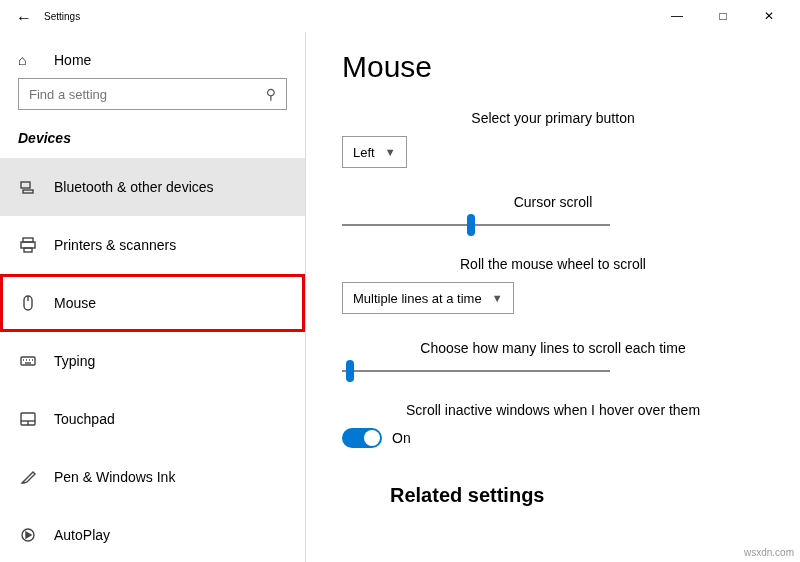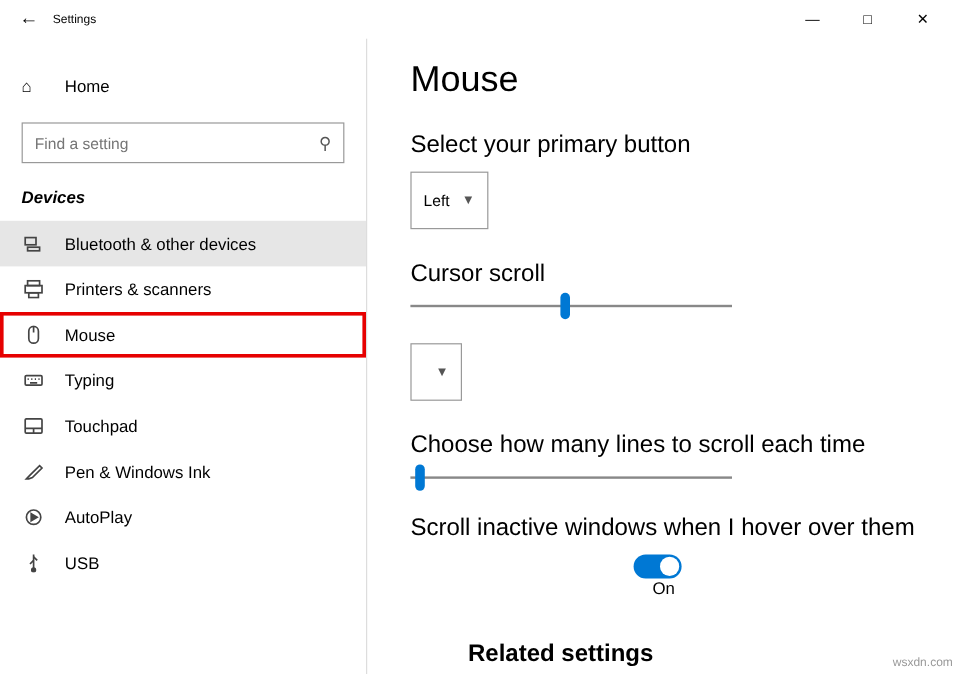--- a/index.html
+++ b/index.html
@@ -12,33 +12,33 @@
 .titlebar .btn { width: 46px; height: 32px; display: flex; align-items: center; justify-content: center; font-size: 12px; cursor: pointer; }
 .body { display: flex; flex: 1; overflow: hidden; }
 .sidebar { width: 305px; display: flex; flex-direction: column; padding-top: 20px; }
 .home { display: flex; align-items: center; height: 40px; padding: 0 18px; font-size: 14px; cursor: pointer; }
 .home .icon { width: 20px; margin-right: 16px; }
 .search { margin: 10px 18px 0; height: 34px; border: 1px solid #999; display: flex; align-items: center; padding: 0 10px; gap: 26px; }
 .search input { flex: 1; border: none; outline: none; font-size: 13px; height: 30px; }
 .search .sicon { font-size: 14px; color: #555; }
 .section-title { font-size: 14px; font-weight: 600; margin: 20px 18px 12px; font-style: italic; }
 .nav { flex: 1; position: relative; }
-.nav-item { display: flex; align-items: center; height: 38px; padding: 0 18px; font-size: 14px; cursor: pointer; }
+.nav-item { display: flex; align-items: center; height: 58px; padding: 0 18px; font-size: 14px; cursor: pointer; }
 .nav-item .icon { width: 20px; margin-right: 16px; display: flex; align-items: center; justify-content: center; }
 .nav-item .icon svg { width: 16px; height: 16px; stroke: #444; fill: none; stroke-width: 1.4; }
 .nav-item.sel { background: #e6e6e6; }
 .nav-item.highlight { outline: 3px solid #e60000; outline-offset: -3px; }
 .content { flex: 1; padding: 18px 36px 0; overflow-y: auto; position: relative; }
 h1 { font-size: 30px; font-weight: 400; margin-bottom: 26px; }
-.label { font-size: 20px; margin-bottom: 10px; }
-.dropdown { display: inline-flex; align-items: center; height: 48px; border: 1px solid #999; padding: 0 10px; font-size: 13px; cursor: pointer; margin-bottom: 26px; }
+.label { font-size: 14px; margin-bottom: 10px; text-align: center; }
+.dropdown { display: inline-flex; align-items: center; height: 32px; border: 1px solid #999; padding: 0 10px; font-size: 13px; cursor: pointer; margin-bottom: 26px; }
 .dropdown .chev { margin-left: 10px; font-size: 11px; color: #555; }
 .slider-track { position: relative; width: 268px; height: 2px; background: #888; margin: 14px 0 30px; }
 .slider-thumb { position: absolute; top: 50%; width: 8px; height: 22px; background: #0078d4; border-radius: 4px; transform: translate(-50%, -50%); cursor: pointer; }
-.toggle-row { display: flex; align-items: center; margin-top: 10px; flex-direction: column; }
+.toggle-row { display: flex; align-items: center; margin-top: 10px; }
 .toggle { width: 40px; height: 20px; border-radius: 10px; background: #0078d4; position: relative; cursor: pointer; margin-right: 10px; }
 .toggle .knob { position: absolute; right: 2px; top: 2px; width: 16px; height: 16px; background: #fff; border-radius: 50%; }
 .toggle-label { font-size: 14px; }
 h2 { font-size: 20px; font-weight: 700; margin-top: 36px; margin-left: 48px; }
 .watermark { position: absolute; bottom: 4px; right: 6px; font-size: 10px; color: #999; }
 .sep { width: 1px; background: #ddd; }
 </style>
 </head>
 <body>
 
@@ -163,21 +163,23 @@
       <div class="dropdown">
         <span>Left</span>
         <span class="chev">▼</span>
       </div>
 
       <div class="label">Cursor scroll</div>
       <div class="slider-track">
         <div class="slider-thumb" id="thumb1" style="left: 48%;"></div>
       </div>
 
+      <div class="label">Roll the mouse wheel to scroll</div>
       <div class="dropdown" style="margin-bottom:26px">
+        <span>Multiple lines at a time</span>
         <span class="chev">▼</span>
       </div>
 
       <div class="label">Choose how many lines to scroll each time</div>
       <div class="slider-track">
         <div class="slider-thumb" id="thumb2" style="left: 3%;"></div>
       </div>
 
       <div class="label">Scroll inactive windows when I hover over them</div>
       <div class="toggle-row">

